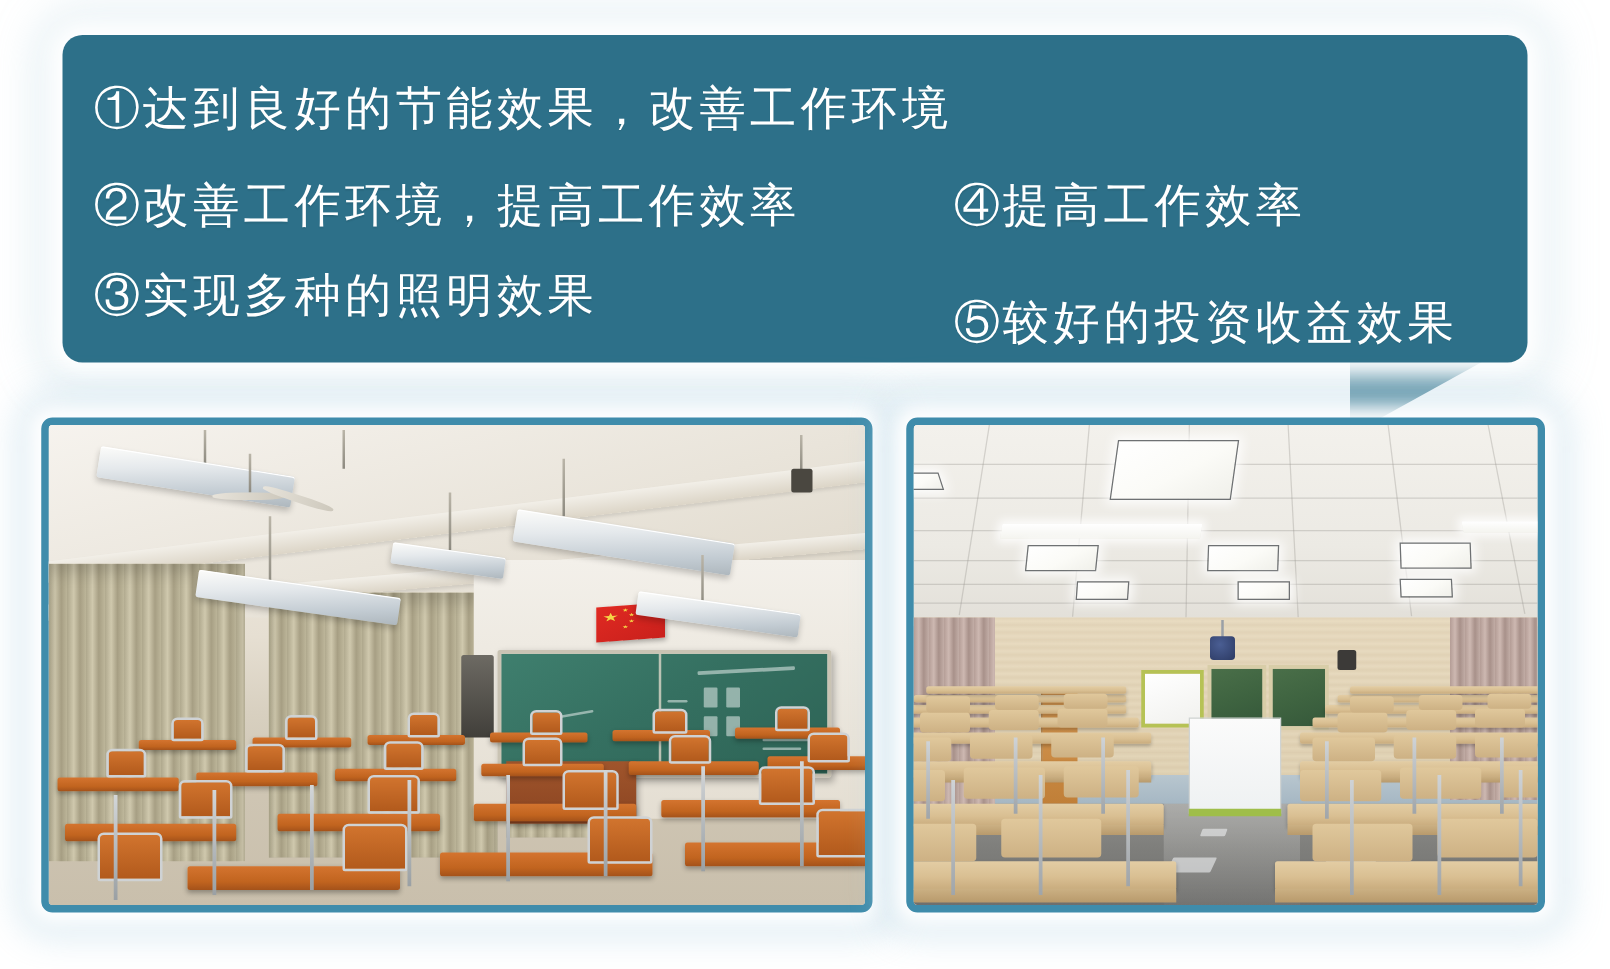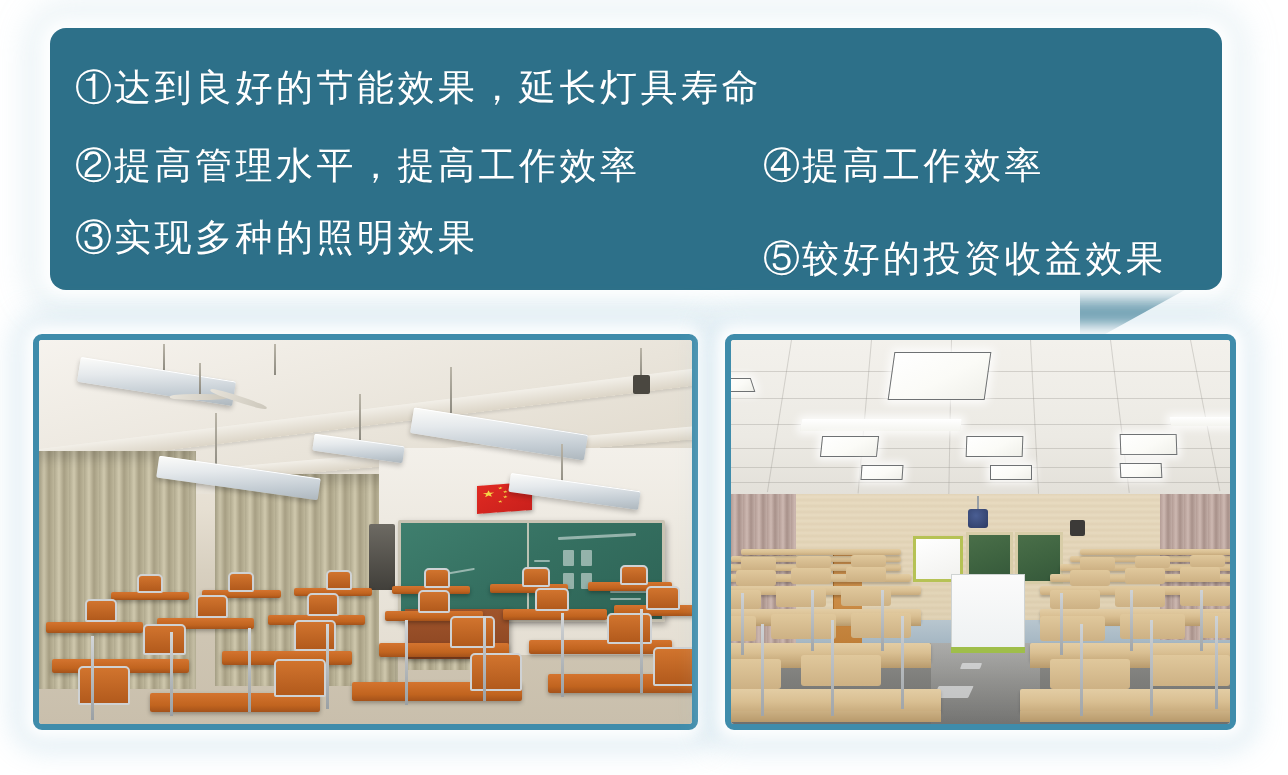--- a/index.html
+++ b/index.html
@@ -309,25 +309,25 @@
 <body>
 
 <div class="bubble-wrap">
 
   <div class="bubble-tail"></div>
   <div class="bubble"></div>
 
   <div class="bubble-body">
 
     <div class="b-line b-l1">
-      <span class="circ">①</span><span>达到良好的节能效果，延长灯具寿命</span>
+      <span class="circ">①</span><span>达到良好的节能效果，改善工作环境</span>
     </div>
 
     <div class="b-line b-l2">
-      <span class="circ">②</span><span>提高管理水平，提高工作效率</span>
+      <span class="circ">②</span><span>改善工作环境，提高工作效率</span>
     </div>
 
     <div class="b-line b-l3">
       <span class="circ">③</span><span>实现多种的照明效果</span>
     </div>
 
     <div class="b-line b-l4">
       <span class="circ">④</span><span>提高工作效率</span>
     </div>
 

